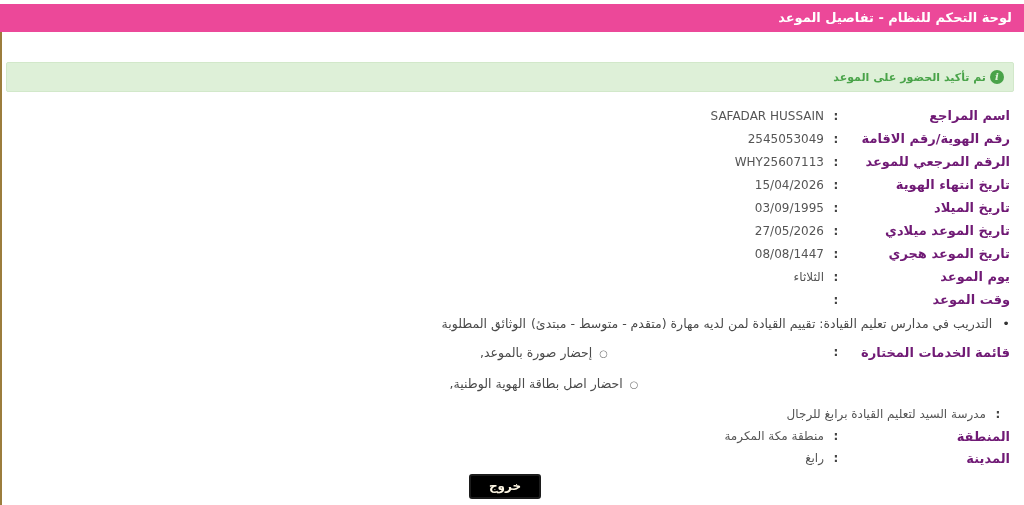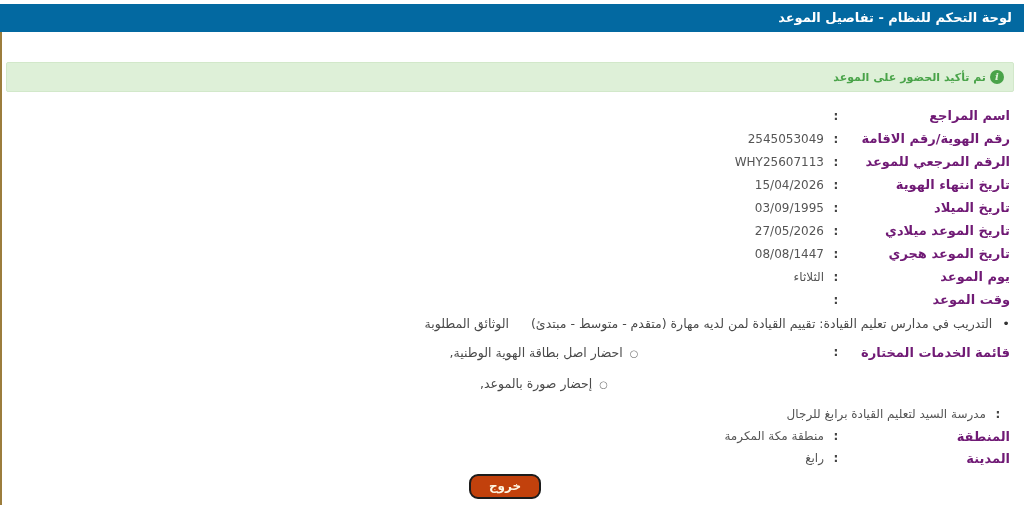--- a/index.html
+++ b/index.html
@@ -1,53 +1,53 @@
 <!DOCTYPE html>
 <html lang="ar" dir="rtl"><head>
 <meta charset="utf-8">
 <style>
   * { margin:0; padding:0; box-sizing:border-box; }
   html,body { width:1024px; height:505px; background:#fff; overflow:hidden;
               font-family:"DejaVu Sans","Liberation Sans",sans-serif; }
   .page { position:relative; width:1024px; height:505px; direction:rtl; }
 
   .top-strip { height:4px; background:#fff; }
-  .topbar { height:28px; background:#0369a1; color:#fff; font-size:13px; font-weight:bold;
+  .topbar { height:28px; background:#ec4899; color:#fff; font-size:13px; font-weight:bold;
             line-height:28px; padding:0 12px; }
 
   .left-border { position:absolute; left:0; top:32px; width:2px; height:473px; background:#9C7D3C; }
 
   .notif { margin:30px 10px 0 6px; height:30px; background:#DEF0D8; border:1px solid #d2e8ca;
            border-radius:2px; display:flex; align-items:center; padding:0 9px; }
   .info-icon { width:14px; height:14px; border-radius:50%; background:#49A349; color:#DEF0D8;
                font-size:10px; font-weight:bold; font-style:italic; text-align:center;
                line-height:14px; display:inline-block; font-family:"DejaVu Serif",serif; }
   .notif-text { color:#49A349; font-size:11px; font-weight:bold; margin-right:4px; }
 
   .form { margin-top:12px; padding:0 14px 0 0; }
   .row { display:flex; align-items:center; height:23px; }
   .lbl { width:162px; font-size:13px; font-weight:bold; color:#701a75; }
   .col-sep { width:24px; text-align:center; color:#444; font-size:12px; font-weight:bold; }
   .val { flex:1; font-size:12px; color:#555; }
 
   .svc-line1 { height:26px; line-height:26px; font-size:12.5px; color:#4a4a4a; padding-left:4px; }
   .disc { color:#333; margin-left:10px; font-size:13px; }
-  .docs-title { margin-right:22px; }
+  .docs-title { margin-right:5px; }
 
   .svc-row { height:auto; align-items:flex-start; }
   .svc-row .lbl, .svc-row .col-sep { line-height:31px; height:31px; }
   .svc-content { width:560px; text-align:center; }
   .doc-item { height:31px; line-height:31px; font-size:12.5px; color:#4a4a4a; }
   .circ { color:#777; font-size:10px; margin-left:7px; }
 
   .branch { margin-top:4px; }
   .branch .row { height:22px; }
 
   .btn-row { margin-top:5px; text-align:center; }
-  .exit-btn { background:#c2410c; color:#FDF6E3; border:2px solid #1c1c1c; border-radius:9px;
+  .exit-btn { background:#000000; color:#FDF6E3; border:2px solid #1c1c1c; border-radius:3px;
               font-size:12px; font-weight:bold; padding:3px 18px 4px 18px; cursor:pointer;
               font-family:"DejaVu Sans","Liberation Sans",sans-serif; }
 </style>
 </head>
 <body>
 
 <div class="page">
   <div class="top-strip"></div>
 
   <div class="topbar">
@@ -59,20 +59,21 @@
   <div class="notif">
     <span class="info-icon">i</span>
     <span class="notif-text">تم تأكيد الحضور على الموعد</span>
   </div>
 
   <div class="form">
 
     <div class="row">
       <div class="lbl">اسم المراجع</div>
       <div class="col-sep">:</div>
+      <div class="val">SAFADAR HUSSAIN</div>
     </div>
     <div class="row">
       <div class="lbl">رقم الهوية/رقم الاقامة</div>
       <div class="col-sep">:</div>
       <div class="val">2545053049</div>
     </div>
     <div class="row">
       <div class="lbl">الرقم المرجعي للموعد</div>
       <div class="col-sep">:</div>
       <div class="val">WHY25607113</div>
@@ -109,24 +110,24 @@
 
     <div class="svc-line1">
       <span class="disc">•</span><span>التدريب في مدارس تعليم القيادة: تقييم القيادة لمن لديه مهارة (متقدم - متوسط - مبتدئ)</span><span class="docs-title">الوثائق المطلوبة</span>
     </div>
 
     <div class="row svc-row">
       <div class="lbl">قائمة الخدمات المختارة</div>
       <div class="col-sep">:</div>
       <div class="svc-content">
         <div class="doc-item">
-          <span class="circ">○</span><span>احضار اصل بطاقة الهوية الوطنية,</span>
+          <span class="circ">○</span><span>إحضار صورة بالموعد,</span>
         </div>
         <div class="doc-item">
-          <span class="circ">○</span><span>إحضار صورة بالموعد,</span>
+          <span class="circ">○</span><span>احضار اصل بطاقة الهوية الوطنية,</span>
         </div>
       </div>
     </div>
 
     <div class="branch">
       <div class="row">
         <div class="col-sep">:</div>
         <div class="val">مدرسة السيد لتعليم القيادة برابغ للرجال</div>
       </div>
       <div class="row">

